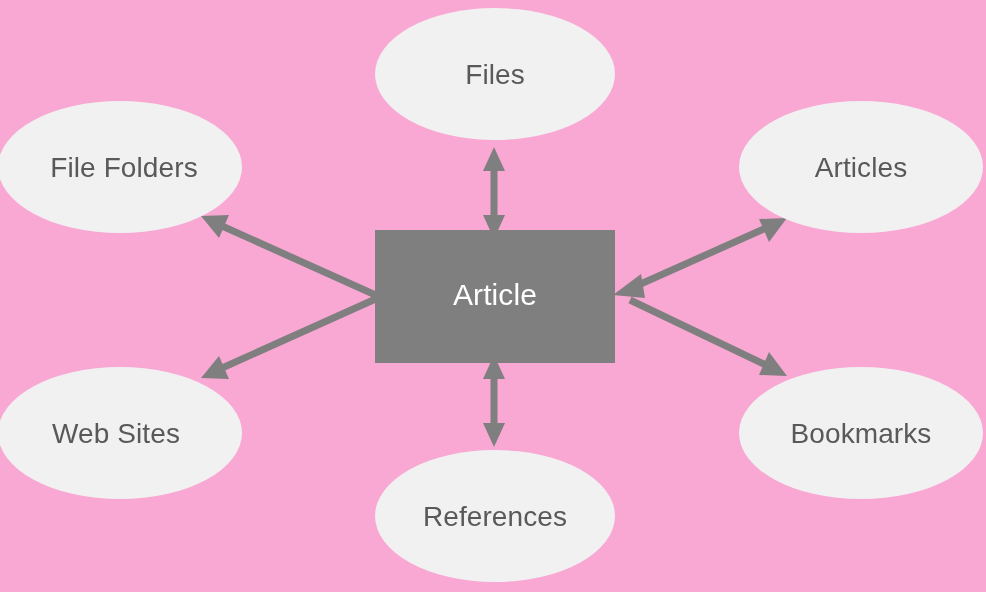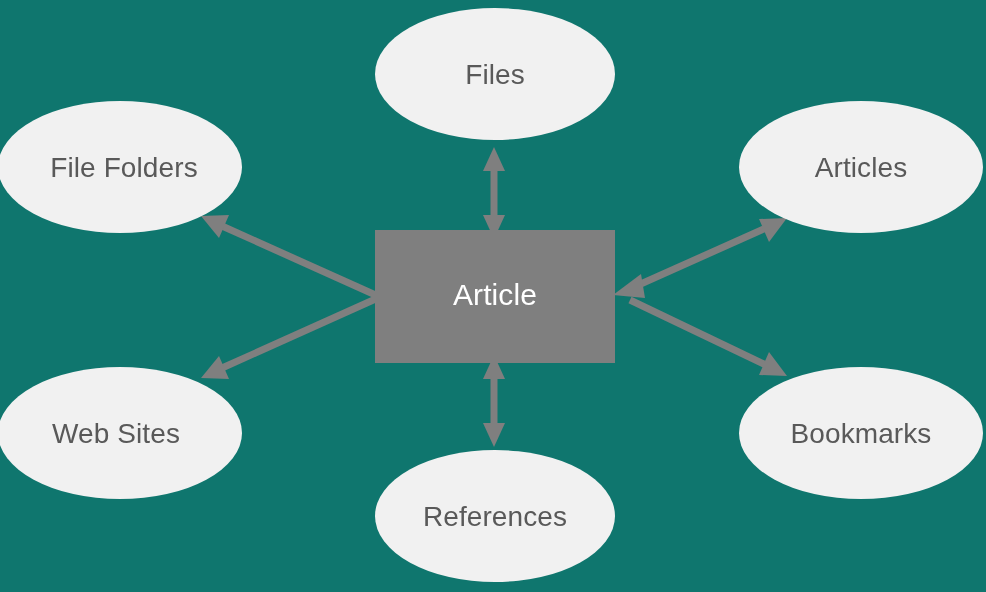--- a/index.html
+++ b/index.html
@@ -8,21 +8,21 @@
     padding: 0;
     background: #ffffff;
   }
   body {
     font-family: "Liberation Sans", sans-serif;
   }
   #diagram-canvas {
     position: relative;
     width: 986px;
     height: 592px;
-    background: #0f766e;
+    background: #f9a8d4;
     overflow: hidden;
   }
   #diagram-svg {
     position: absolute;
     left: 0;
     top: 0;
     width: 986px;
     height: 592px;
   }
   .node-label {

